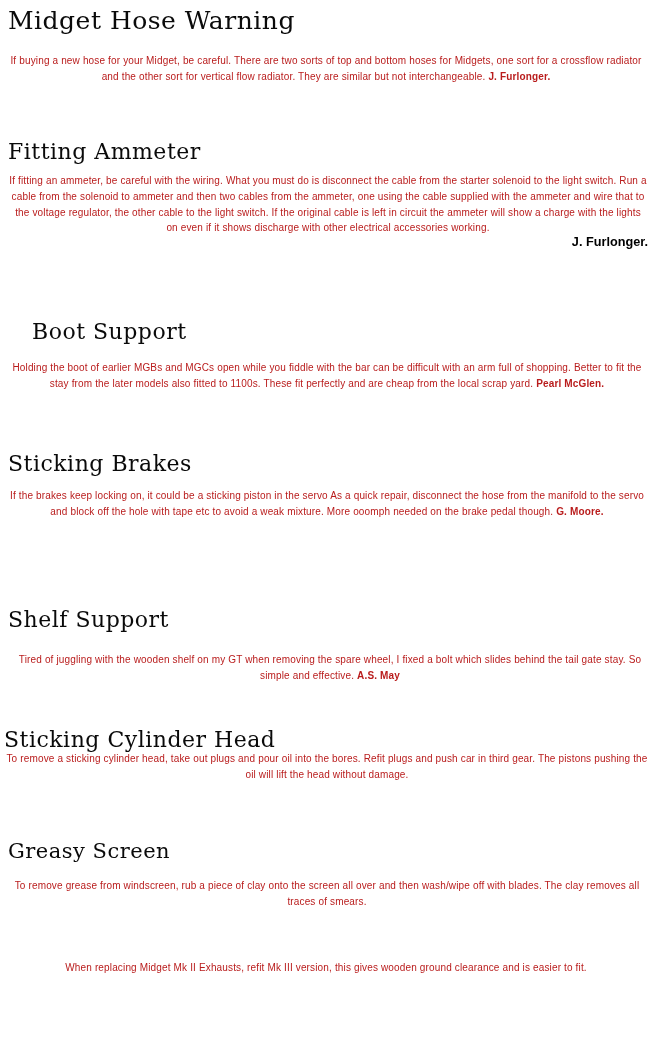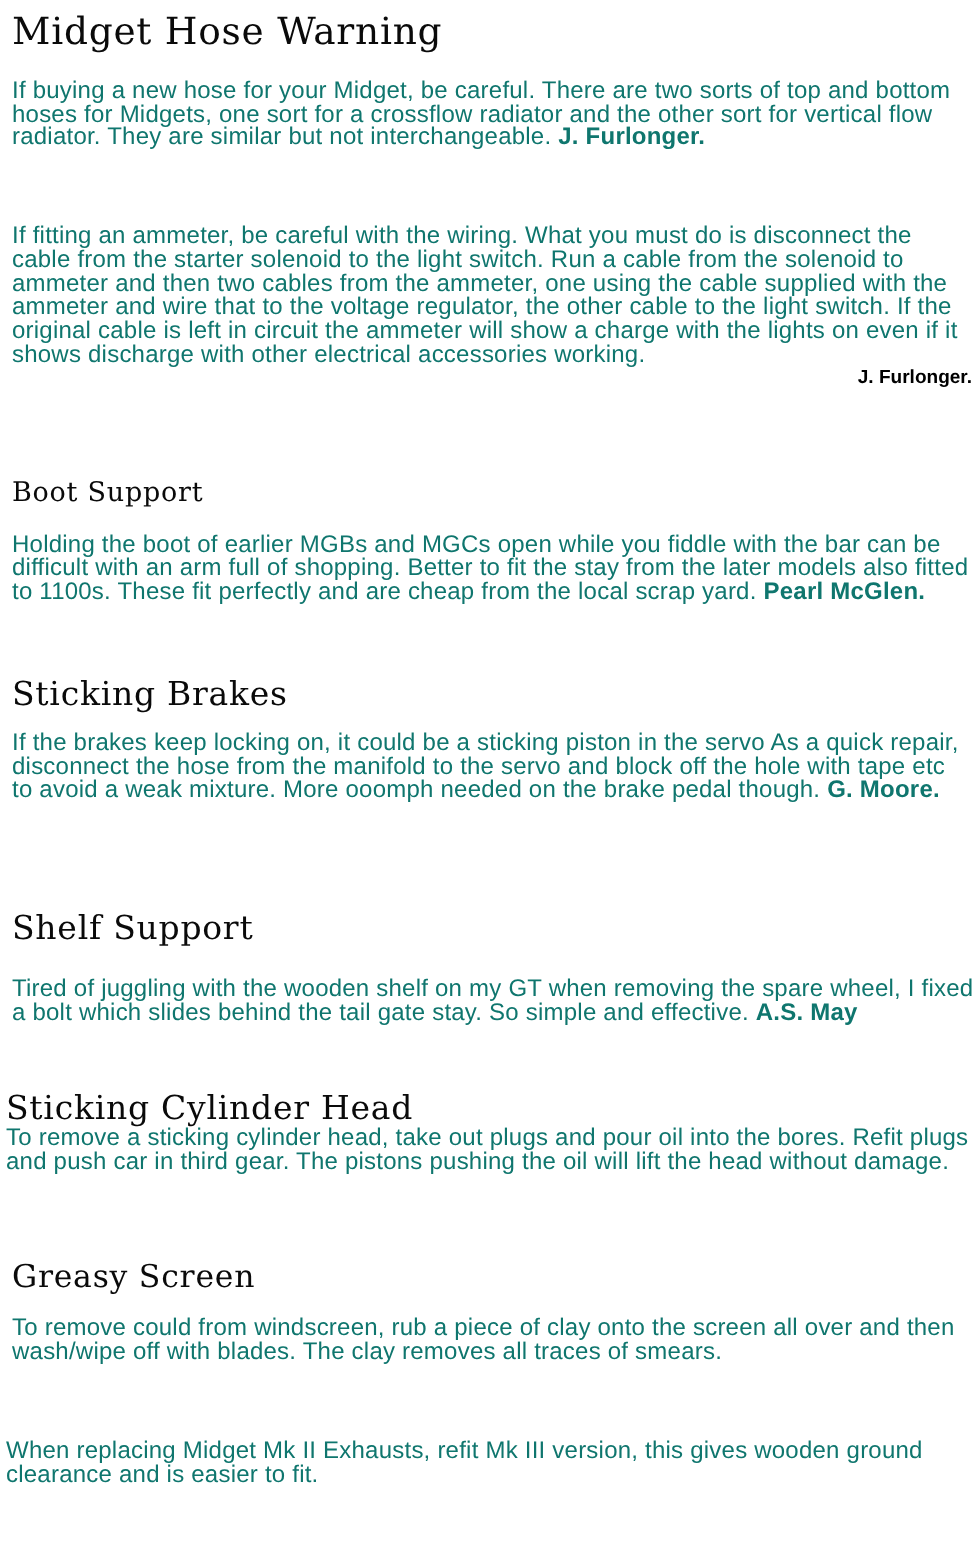--- a/index.html
+++ b/index.html
@@ -28,27 +28,27 @@
     font-family: "DejaVu Serif", "Liberation Serif", serif;
     font-weight: normal;
     letter-spacing: 0.5px;
     color: #0a0a0a;
     margin: 0;
     padding: 0;
     line-height: 1.05;
   }
   p.tip-body {
     font-family: "Liberation Sans", sans-serif;
-    font-size: 16px;
+    font-size: 10px;
     line-height: 15.6px;
     letter-spacing: 0.15px;
     margin: 0;
     padding: 0;
-    text-align: left;
-    color: #0f766e;
+    text-align: center;
+    color: #b91c1c;
     font-weight: 500;
   }
   .sig {
     font-weight: bold;
   }
   .sig-right {
     display: block;
     text-align: right;
     font-weight: bold;
     font-size: 12.7px;
@@ -58,21 +58,21 @@
   
   #a0 { position: absolute; left: 4px; top: 8px; width: 636px; }
   #a0 h2 { font-size: 25px; }
   #a0 p  { margin-top: 19px; }
 
   #a1 { position: absolute; left: 4px; top: 140px; width: 640px; }
   #a1 h2 { font-size: 22px; }
   #a1 p  { margin-top: 10px; line-height: 15.8px; }
 
   #a2 { position: absolute; left: 4px; top: 320px; width: 638px; }
-  #a2 h2 { font-size: 18px; }
+  #a2 h2 { font-size: 22px; margin-left: 24px; }
   #a2 p  { margin-top: 17px; }
 
   #a3 { position: absolute; left: 4px; top: 452px; width: 638px; }
   #a3 h2 { font-size: 22px; }
   #a3 p  { margin-top: 13px; }
 
   #a4 { position: absolute; left: 4px; top: 608px; width: 644px; }
   #a4 h2 { font-size: 22px; }
   #a4 p  { margin-top: 21px; }
 
@@ -92,20 +92,21 @@
 <body>
 
 <div class="page">
 
   <div class="article" id="a0">
     <h2 class="tip-title">Midget Hose Warning</h2>
     <p class="tip-body"><span>If buying a new hose for your Midget, be careful. There are two sorts of top and bottom hoses for Midgets, one sort for a crossflow radiator and the other sort for vertical flow radiator. They are similar but not interchangeable.</span> <span class="sig">J. Furlonger.</span></p>
   </div>
 
   <div class="article" id="a1">
+    <h2 class="tip-title">Fitting Ammeter</h2>
     <p class="tip-body">If fitting an ammeter, be careful with the wiring. What you must do is disconnect the cable from the starter solenoid to the light switch. Run a cable from the solenoid to ammeter and then two cables from the ammeter, one using the cable supplied with the ammeter and wire that to the voltage regulator, the other cable to the light switch. If the original cable is left in circuit the ammeter will show a charge with the lights on even if it shows discharge with other electrical accessories working.</p>
     <span class="sig-right">J. Furlonger.</span>
   </div>
 
   <div class="article" id="a2">
     <h2 class="tip-title">Boot Support</h2>
     <p class="tip-body"><span>Holding the boot of earlier MGBs and MGCs open while you fiddle with the bar can be difficult with an arm full of shopping. Better to fit the stay from the later models also fitted to 1100s. These fit perfectly and are cheap from the local scrap yard.</span> <span class="sig">Pearl McGlen.</span></p>
   </div>
 
   <div class="article" id="a3">
@@ -118,20 +119,20 @@
     <p class="tip-body"><span>Tired of juggling with the wooden shelf on my GT when removing the spare wheel, I fixed a bolt which slides behind the tail gate stay. So simple and effective.</span> <span class="sig">A.S. May</span></p>
   </div>
 
   <div class="article" id="a5">
     <h2 class="tip-title">Sticking Cylinder Head</h2>
     <p class="tip-body">To remove a sticking cylinder head, take out plugs and pour oil into the bores. Refit plugs and push car in third gear. The pistons pushing the oil will lift the head without damage.</p>
   </div>
 
   <div class="article" id="a6">
     <h2 class="tip-title">Greasy Screen</h2>
-    <p class="tip-body">To remove could from windscreen, rub a piece of clay onto the screen all over and then wash/wipe off with blades. The clay removes all traces of smears.</p>
+    <p class="tip-body">To remove grease from windscreen, rub a piece of clay onto the screen all over and then wash/wipe off with blades. The clay removes all traces of smears.</p>
   </div>
 
   <div class="article" id="a7">
     <p class="tip-body">When replacing Midget Mk II Exhausts, refit Mk III version, this gives wooden ground clearance and is easier to fit.</p>
   </div>
 
 </div>
 
 </body></html>

